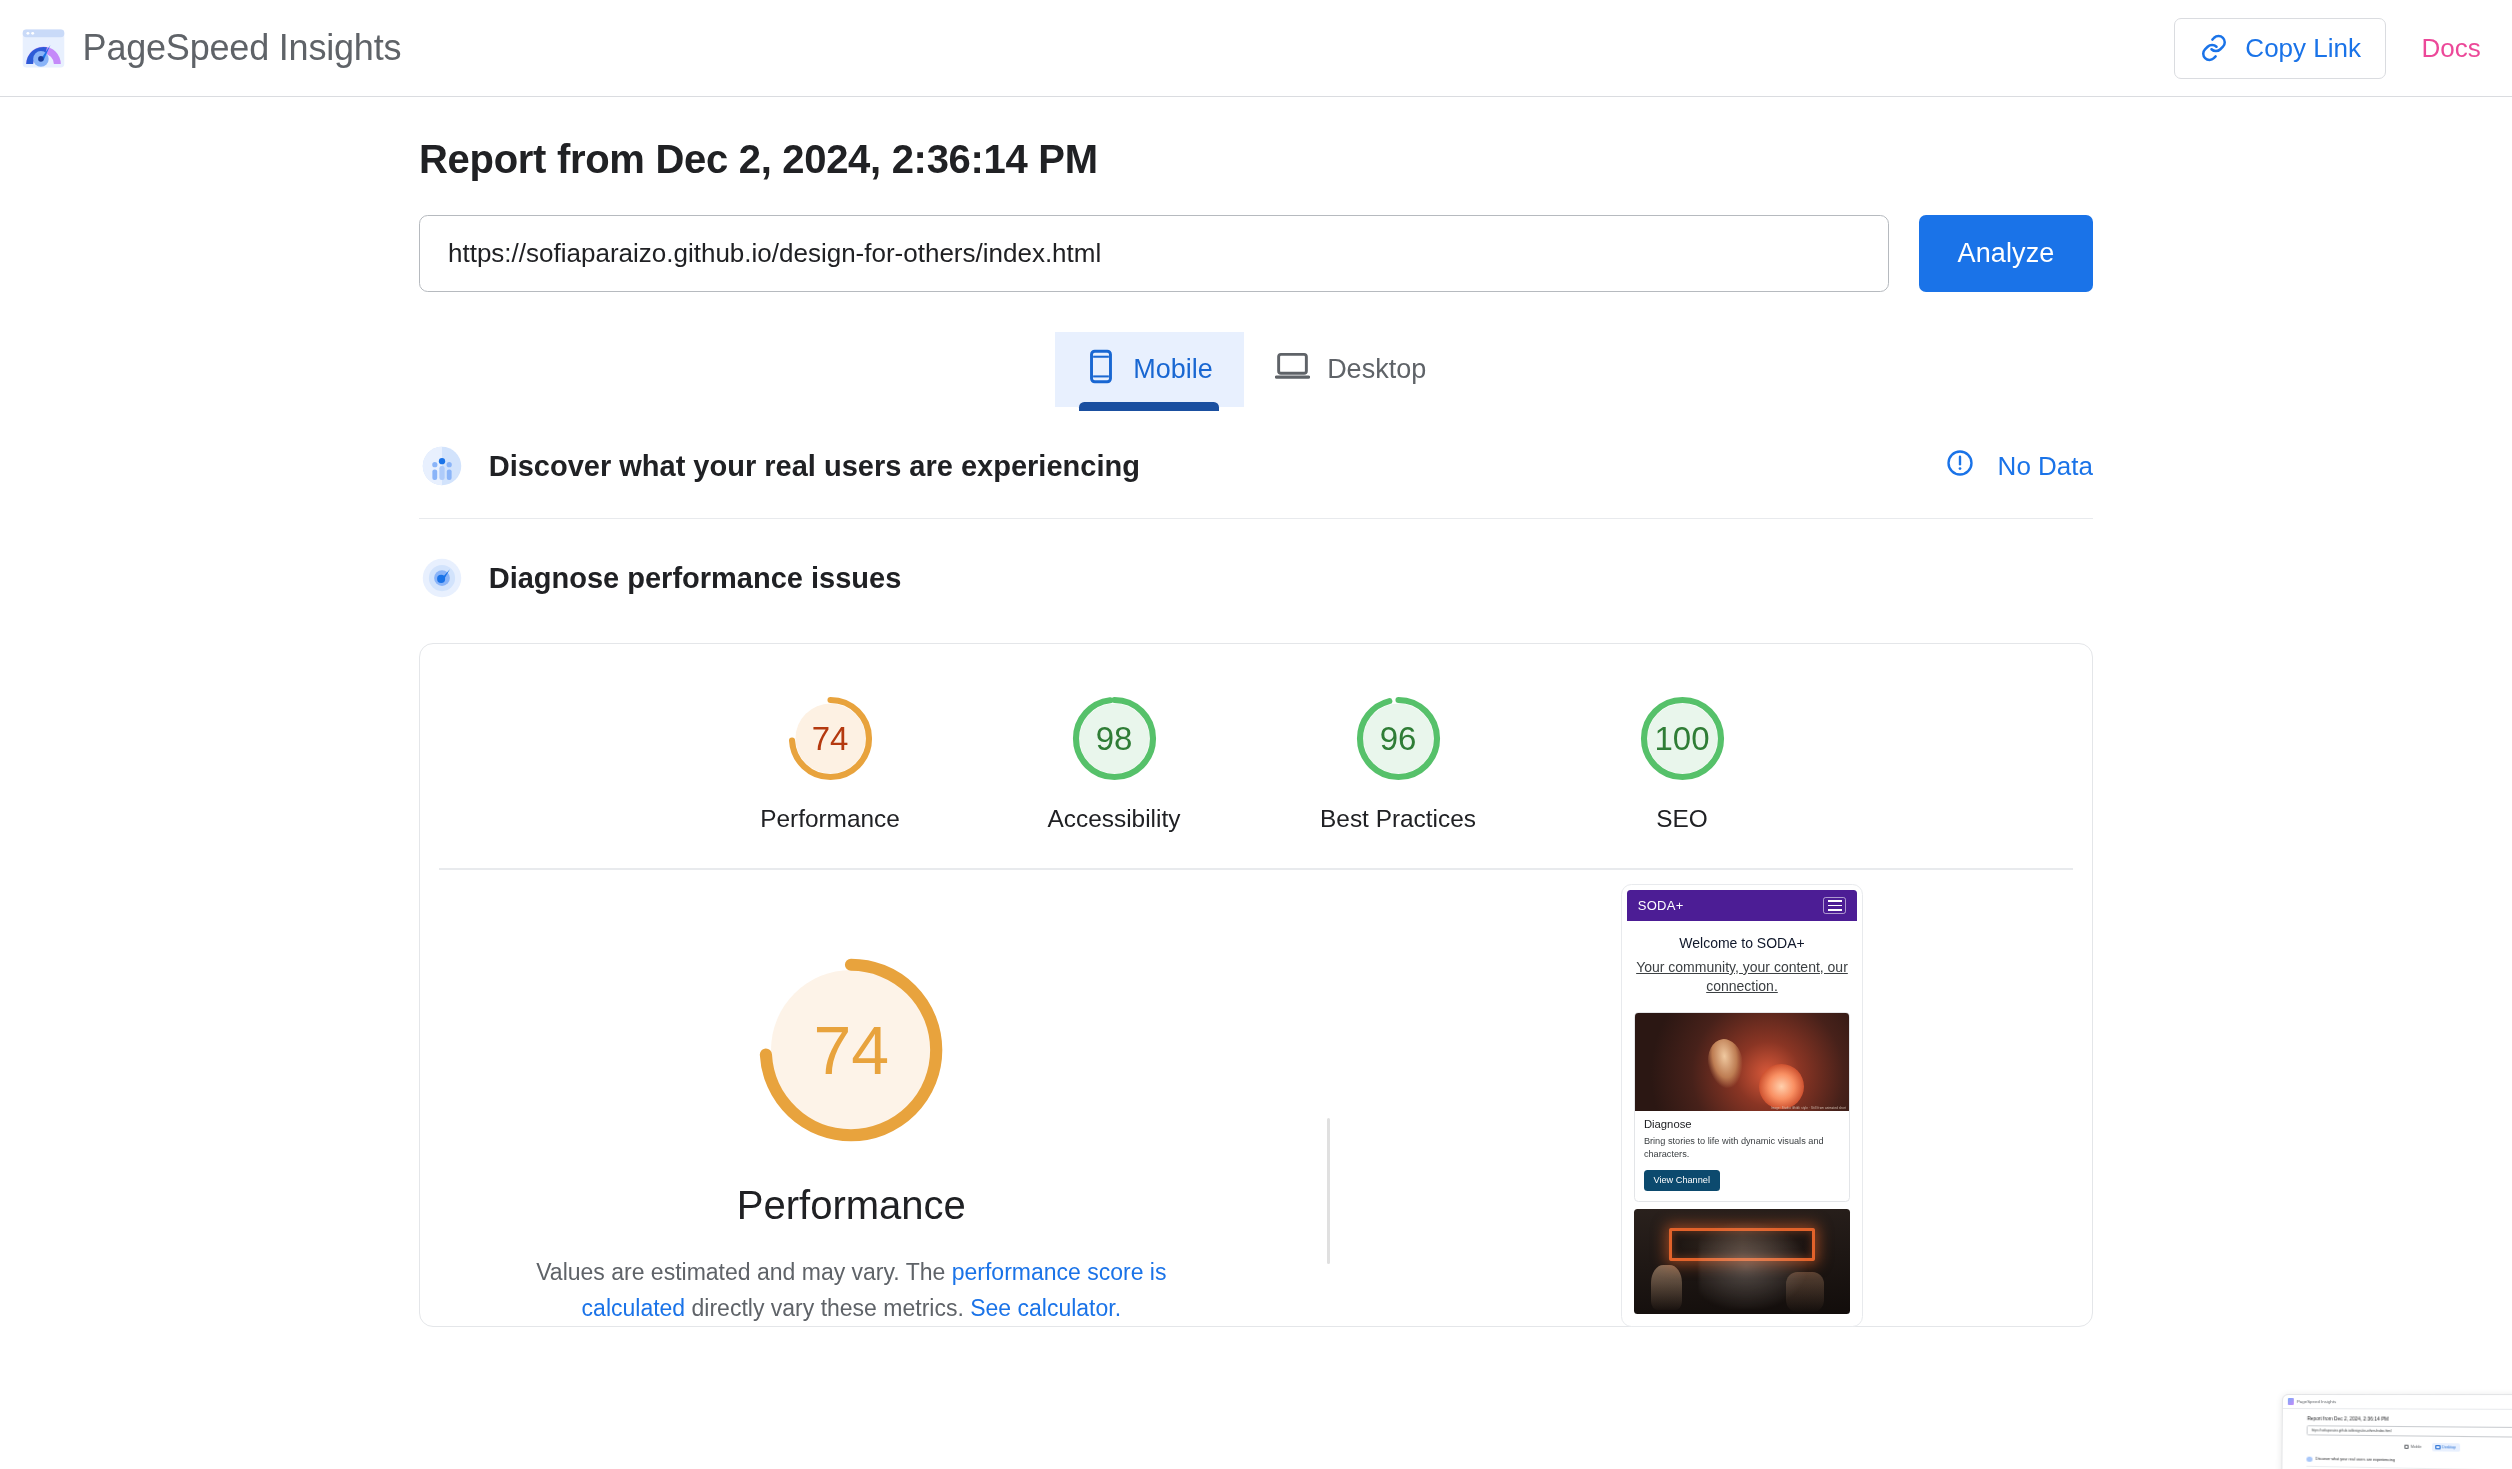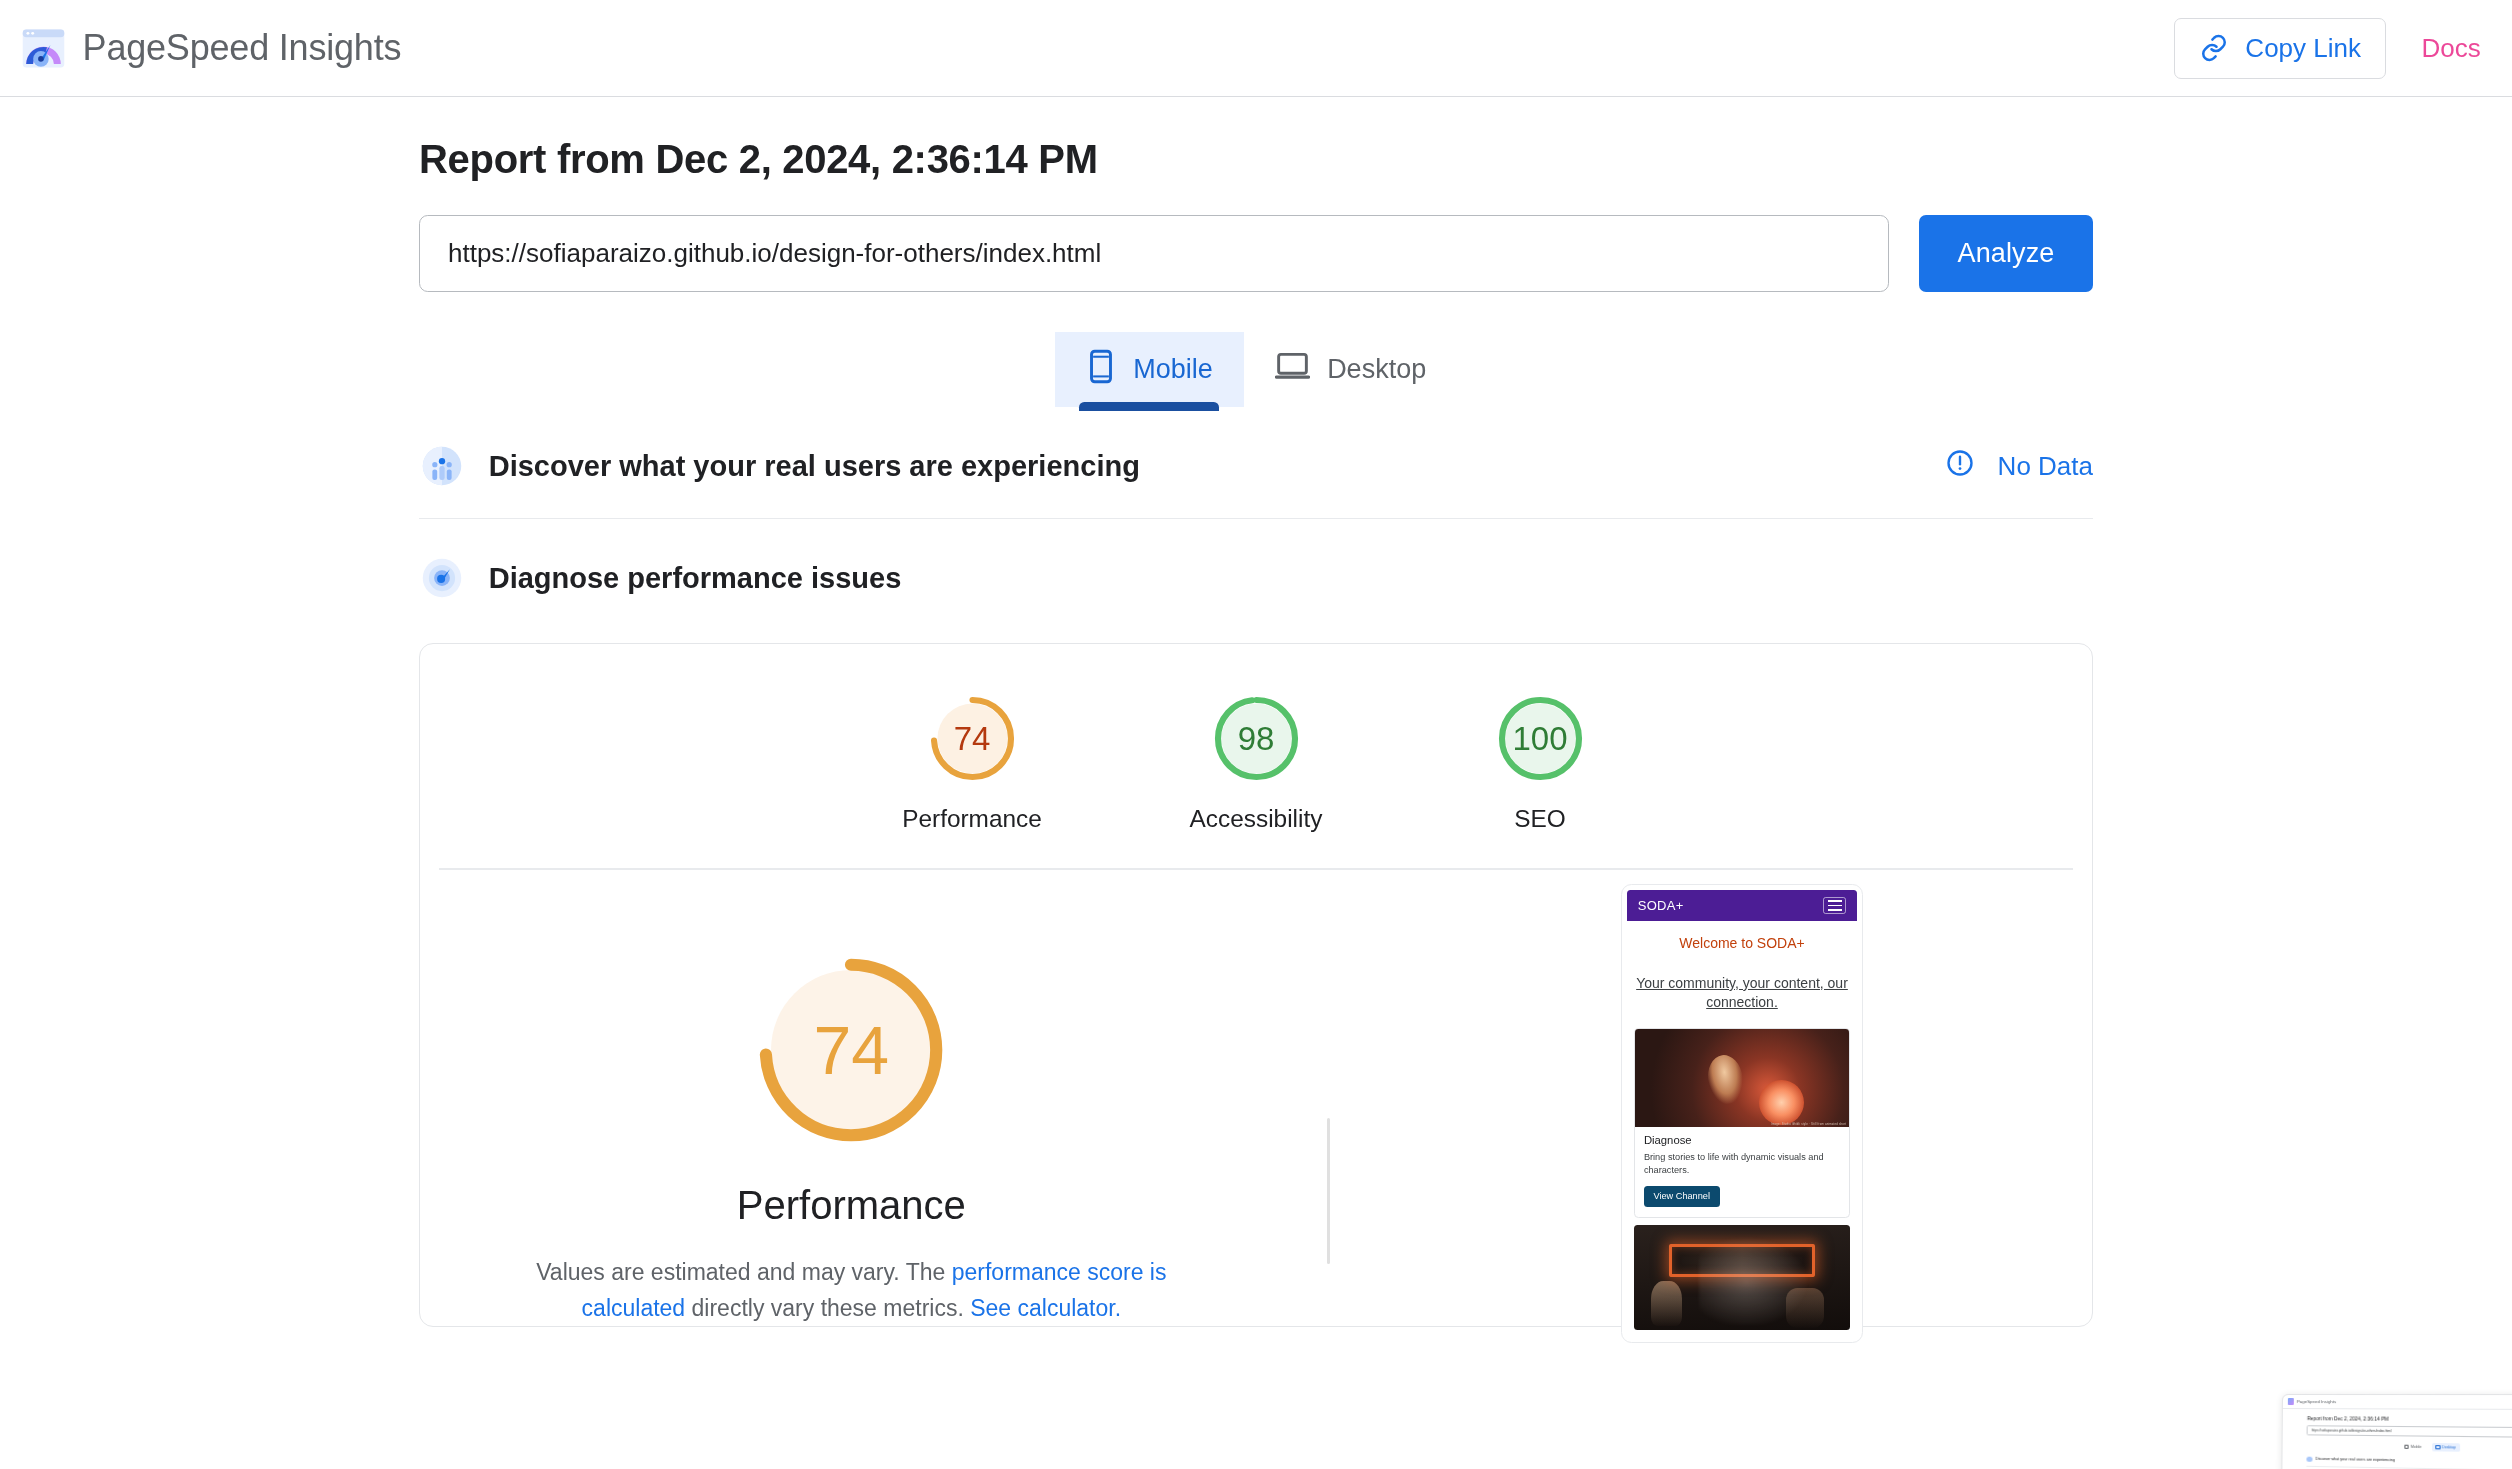--- a/index.html
+++ b/index.html
@@ -181,21 +181,21 @@
     padding: 0 10.5px;
   }
   .ph-brand { color: #fff; font-size: 13px; letter-spacing: 0.3px; }
   .ph-burger {
     width: 23px; height: 16.6px; border: 0.9px solid rgba(255,255,255,.55);
     border-radius: 2.6px; display: flex; flex-direction: column;
     justify-content: center; align-items: center; gap: 2.6px;
   }
   .ph-burger i { display:block; width: 14px; height: 1.7px; background: #fff; }
   .ph-hero { padding: 14px 8.7px 10.5px; text-align: center; }
-  .ph-welcome { color: #c2410c; font-size: 14px; margin-bottom: 23px; }
+  .ph-welcome { color: #0f172a; font-size: 14px; margin-bottom: 7px; }
   .ph-tag { color: #3c4043; font-size: 14px; line-height: 1.38; text-decoration: underline; }
   .ph-card {
     margin: 5.2px 7px 0; border: 0.9px solid #e3e5e8; border-radius: 4.4px;
     overflow: hidden; background: #fff;
   }
   .ph-img {
     height: 98px; position: relative; overflow: hidden;
     background: radial-gradient(circle at 62% 62%, #d9593a 0%, #8a3524 22%, #47211a 52%, #2b1713 80%);
   }
   .ph-img .fig {
@@ -414,20 +414,30 @@
           <div class="gauge-ring">
             <svg width="91" height="91" viewBox="0 0 104 104">
               <circle cx="52" cy="52" r="40" fill="#e9f6ec"></circle>
               <circle cx="52" cy="52" r="44" fill="none" stroke="#56c16a" stroke-width="7" stroke-linecap="round" stroke-dasharray="270.9 6.5" transform="rotate(-90 52 52)"></circle>
             </svg>
             <span class="gauge-num" style="color:#2f7d36">98</span>
           </div>
           <span class="gauge-label">Accessibility</span>
         </div>
 
+        <div class="gauge">
+          <div class="gauge-ring">
+            <svg width="91" height="91" viewBox="0 0 104 104">
+              <circle cx="52" cy="52" r="40" fill="#e9f6ec"></circle>
+              <circle cx="52" cy="52" r="44" fill="none" stroke="#56c16a" stroke-width="7" stroke-linecap="round" stroke-dasharray="265.4 11.9" transform="rotate(-90 52 52)"></circle>
+            </svg>
+            <span class="gauge-num" style="color:#2f7d36">96</span>
+          </div>
+          <span class="gauge-label">Best Practices</span>
+        </div>
 
         <div class="gauge">
           <div class="gauge-ring">
             <svg width="91" height="91" viewBox="0 0 104 104">
               <circle cx="52" cy="52" r="40" fill="#e9f6ec"></circle>
               <circle cx="52" cy="52" r="44" fill="none" stroke="#56c16a" stroke-width="7" stroke-linecap="round" stroke-dasharray="276.5 0" transform="rotate(-90 52 52)"></circle>
             </svg>
             <span class="gauge-num" style="color:#2f7d36">100</span>
           </div>
           <span class="gauge-label">SEO</span>

